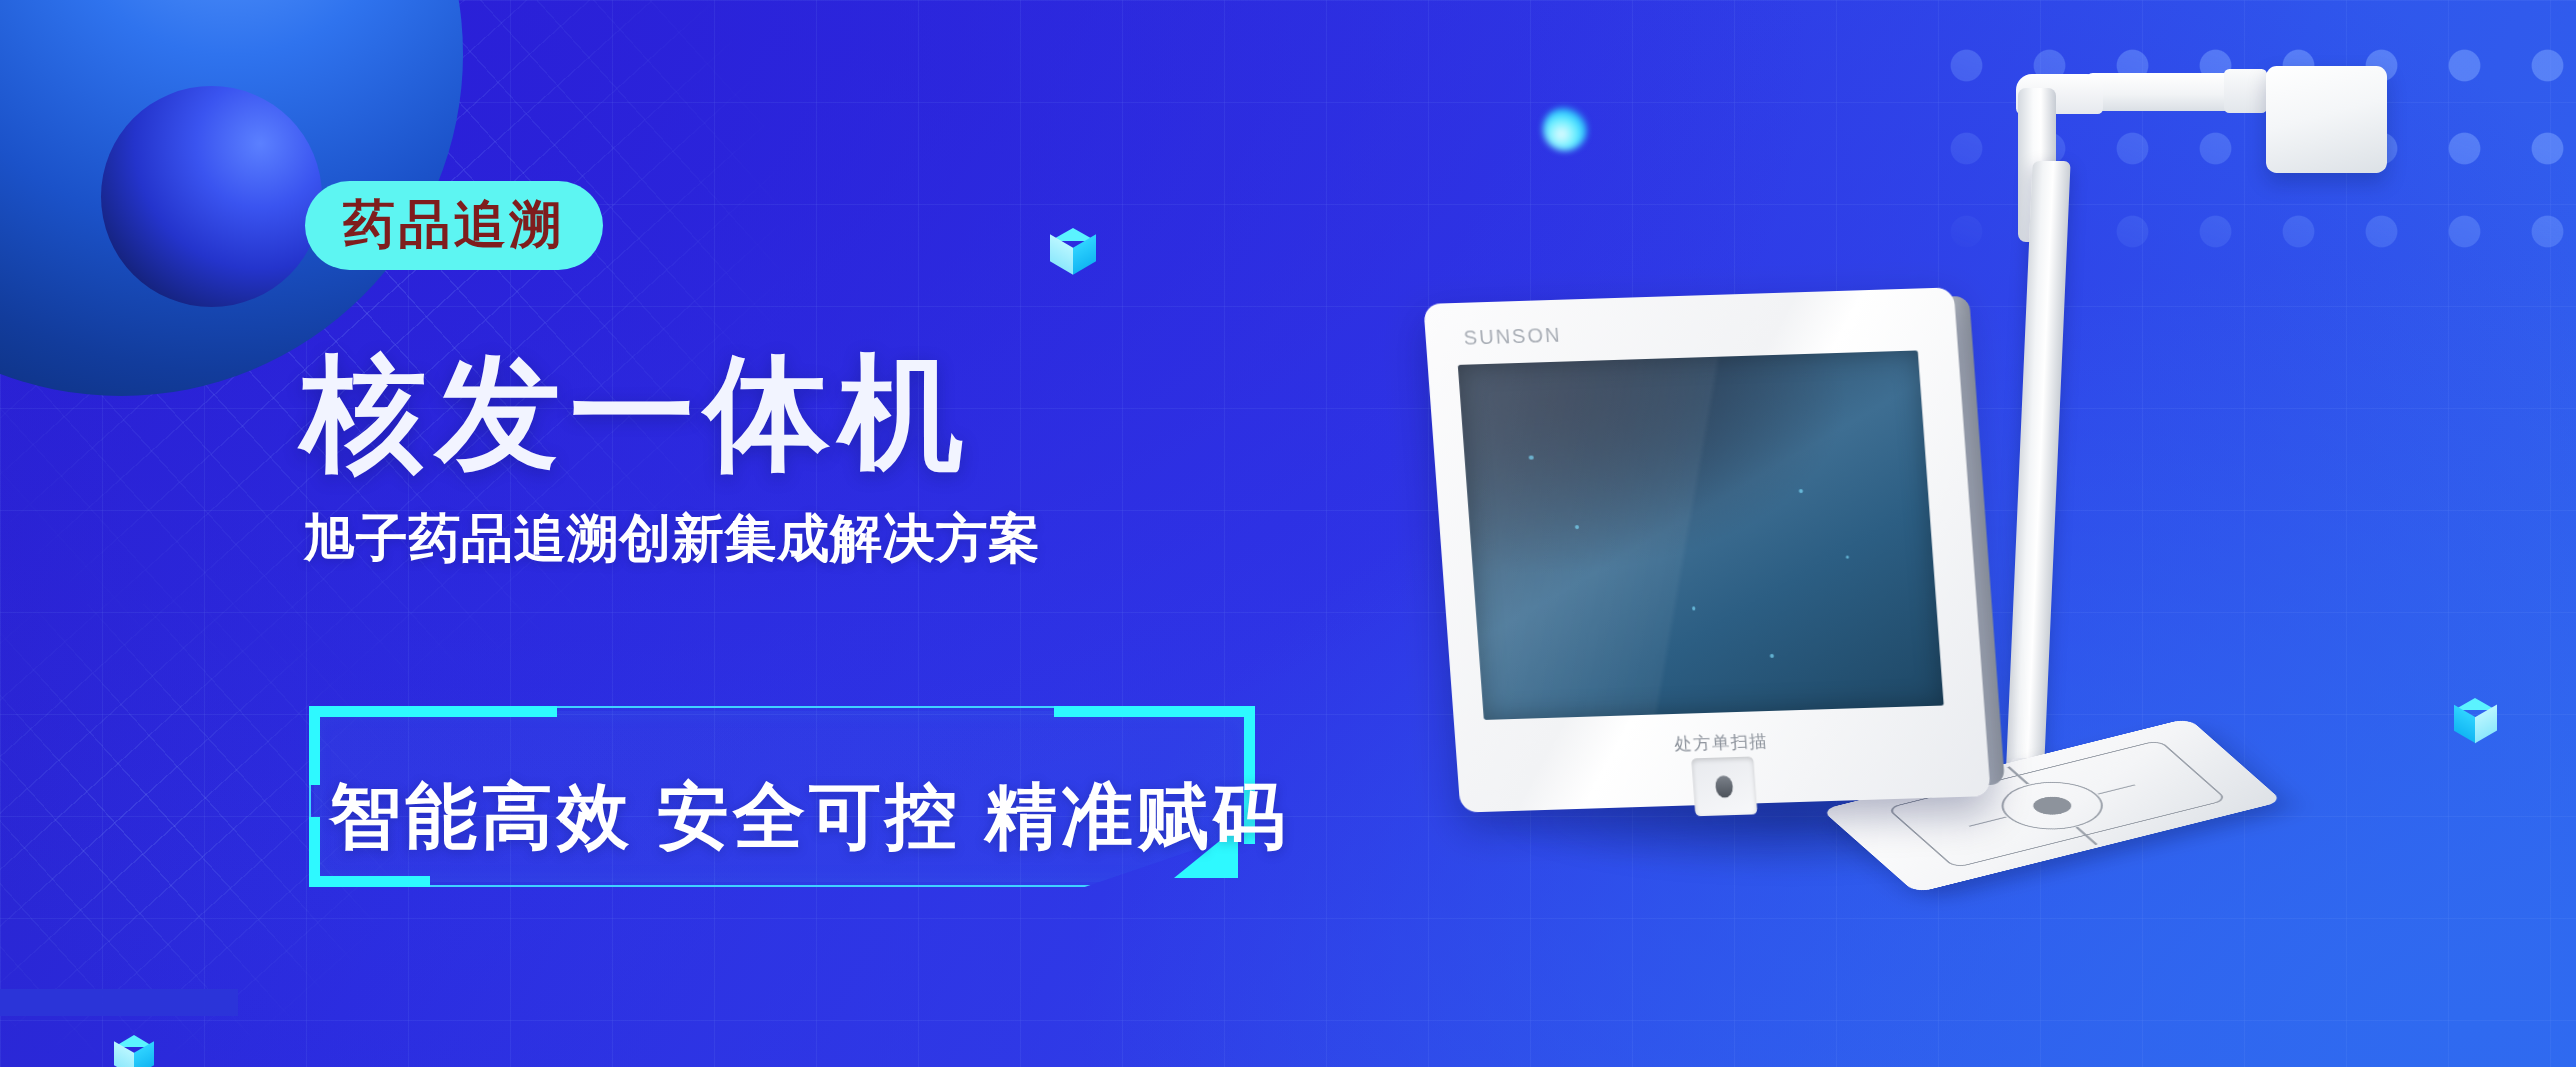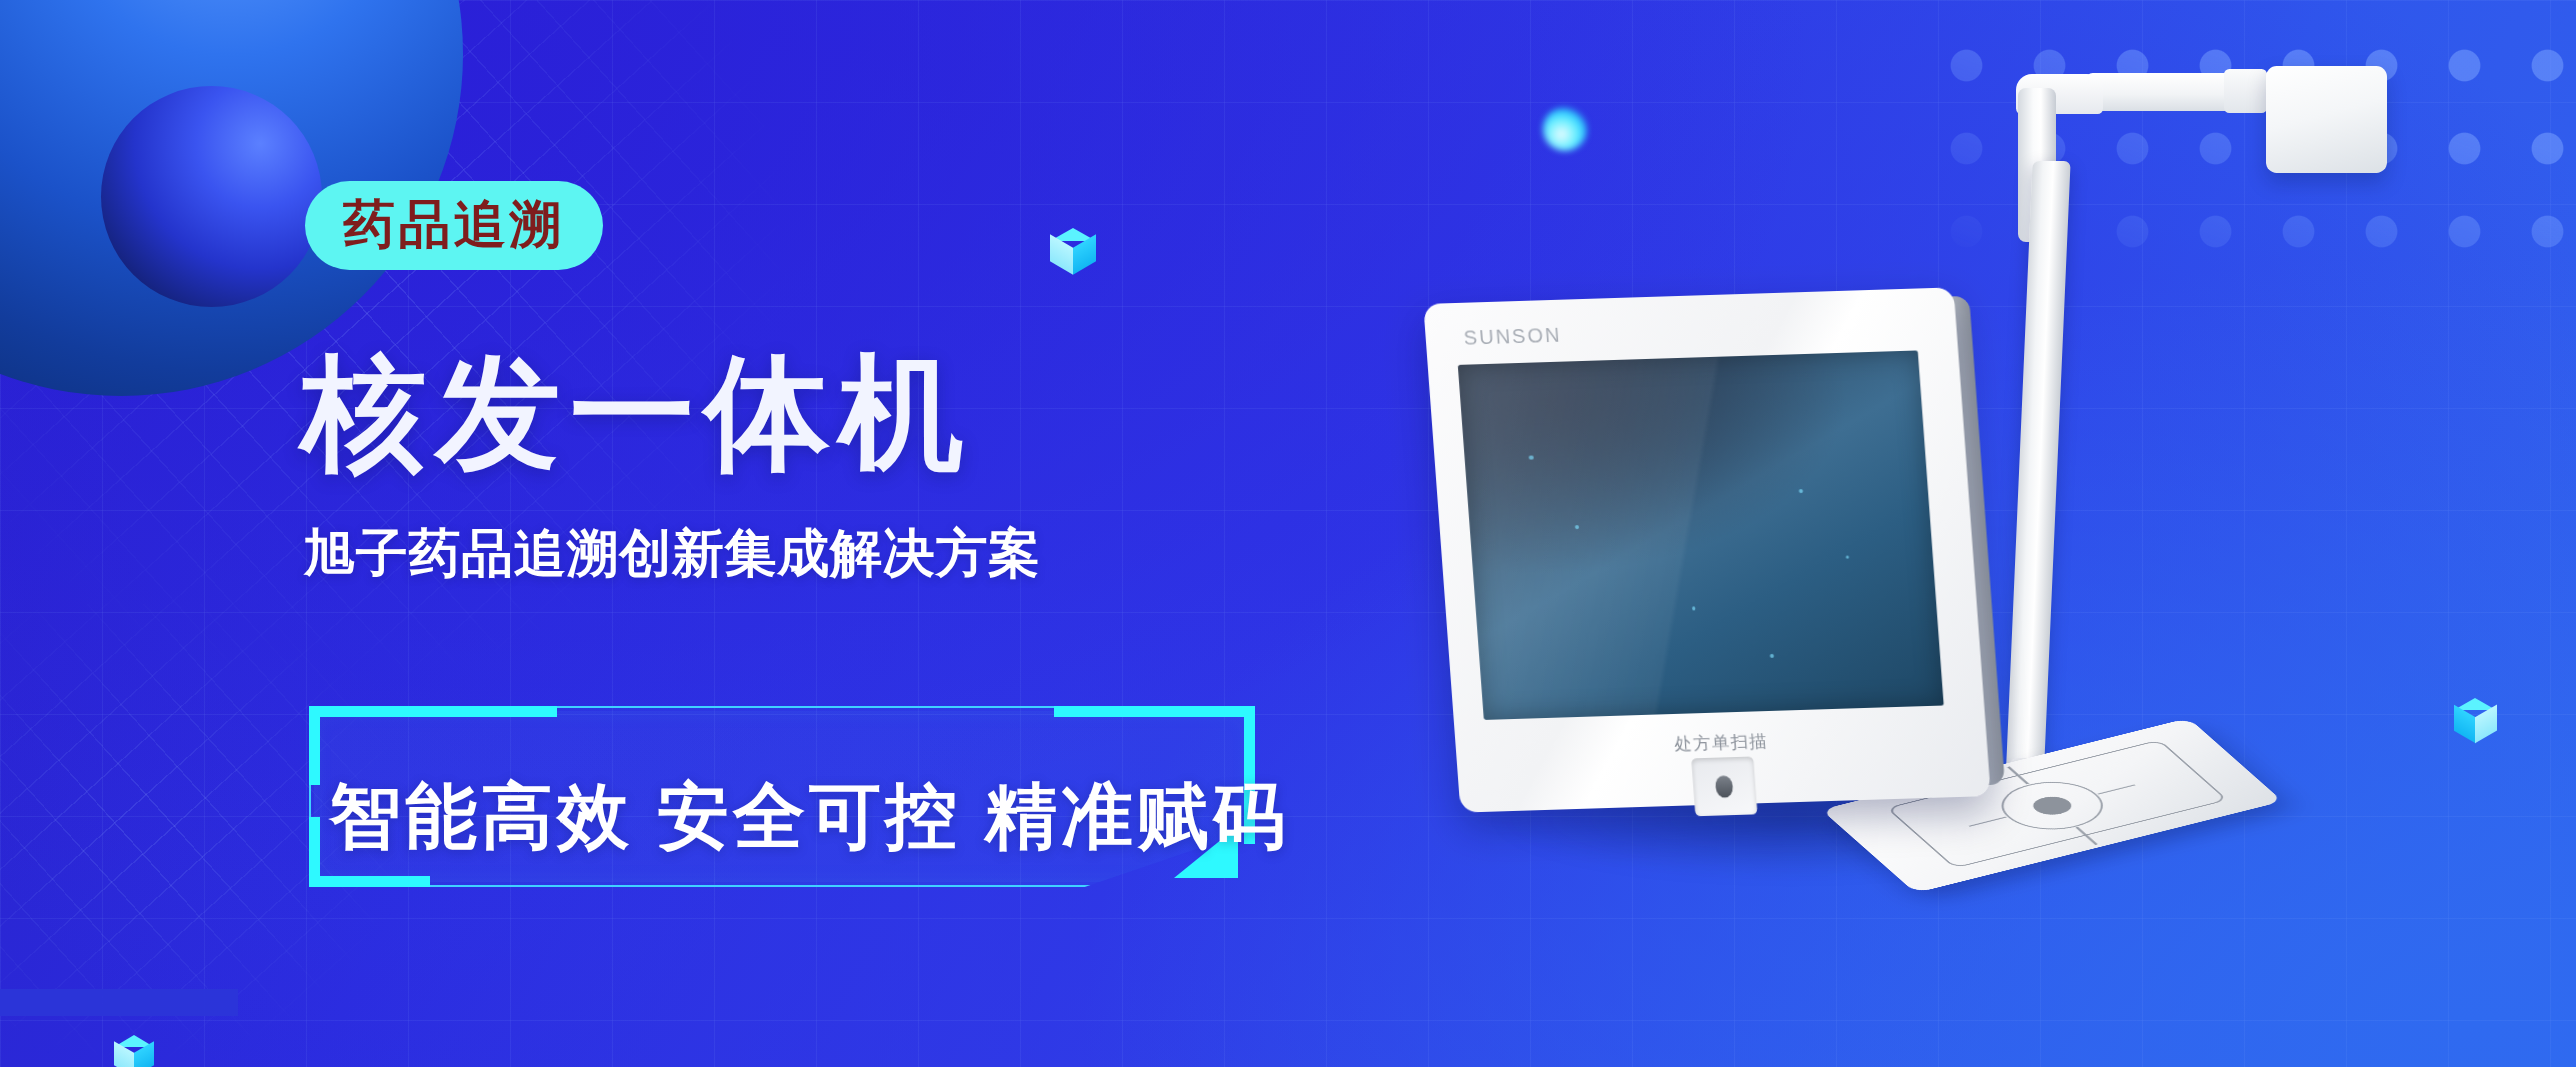--- a/index.html
+++ b/index.html
@@ -111,21 +111,20 @@
     color:#F2F4FF;font-size:125px;font-weight:bold;line-height:1;letter-spacing:9.4px;
     text-shadow:0 4px 17.4px rgba(10,20,90,.30);
     white-space:nowrap;
     margin-top:35px;
   }
 
   .sub{
     position:absolute;left:303px;top:504px;
     color:#FFFFFF;font-size:52px;font-weight:bold;line-height:1.32;letter-spacing:0.7px;
     text-shadow:0 2px 9.4px rgba(10,20,90,.25);
-    margin-top:15px;
   }
   .sub div{white-space:nowrap;}
 
   
   .tagwrap{position:absolute;left:309px;top:706px;width:946px;height:181px;}
   .tag-frame{
     position:absolute;inset:0;
     border:2.7px solid #3FD2FF;
     clip-path:polygon(0 0, 100% 0, 100% 68%, 82% 100%, 0 100%);
     box-shadow:inset 0 0 23px rgba(70,220,255,.10);

